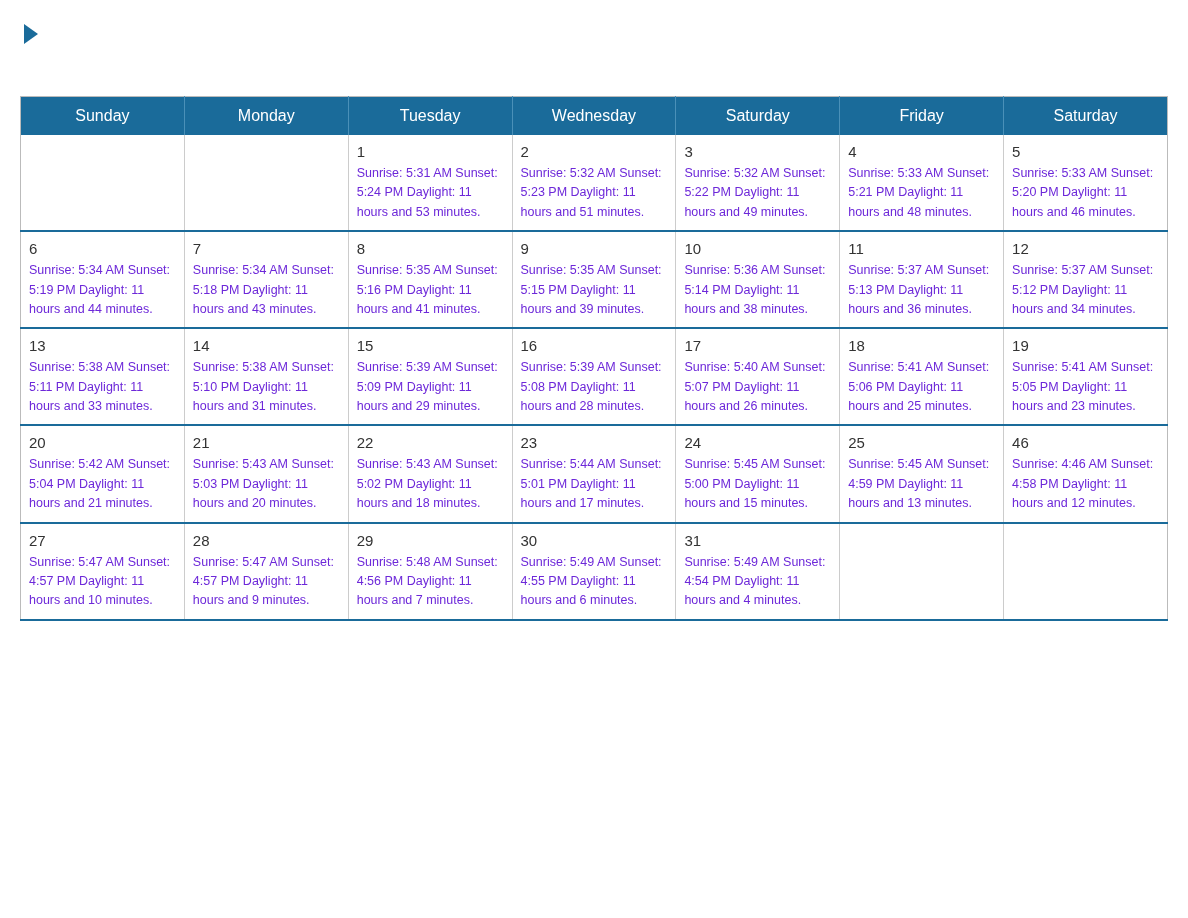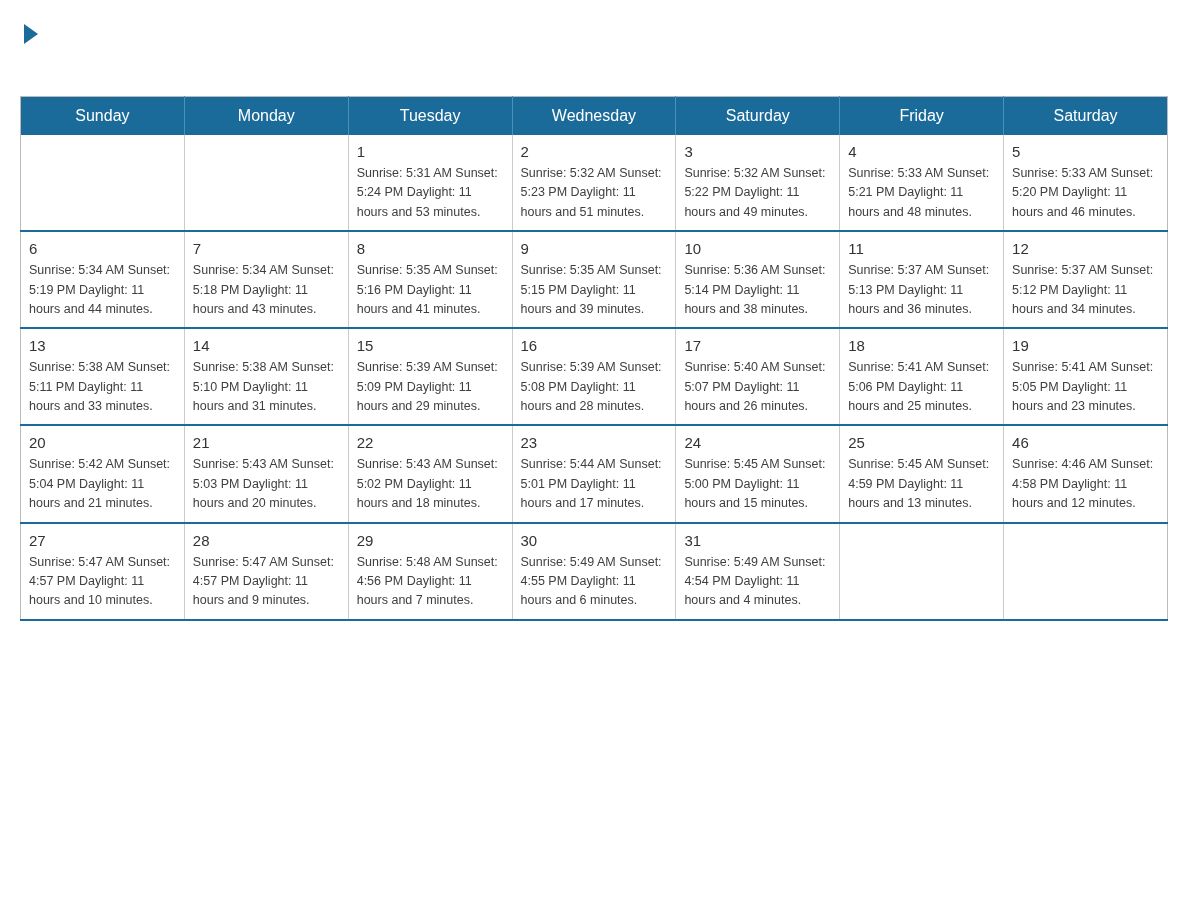--- a/index.html
+++ b/index.html
@@ -91,21 +91,21 @@
       border-right: none;
     }
     .day-number {
       font-size: 15px;
       font-weight: normal;
       color: #333;
       display: block;
       margin-bottom: 4px;
     }
     .day-info {
-      color: #404040;
+      color: #6d28d9;
       font-size: 12.5px;
       line-height: 1.55;
     }
     .empty-cell {
       background: #f9f9f9;
     }
   </style>
 </head>
 <body>
 

